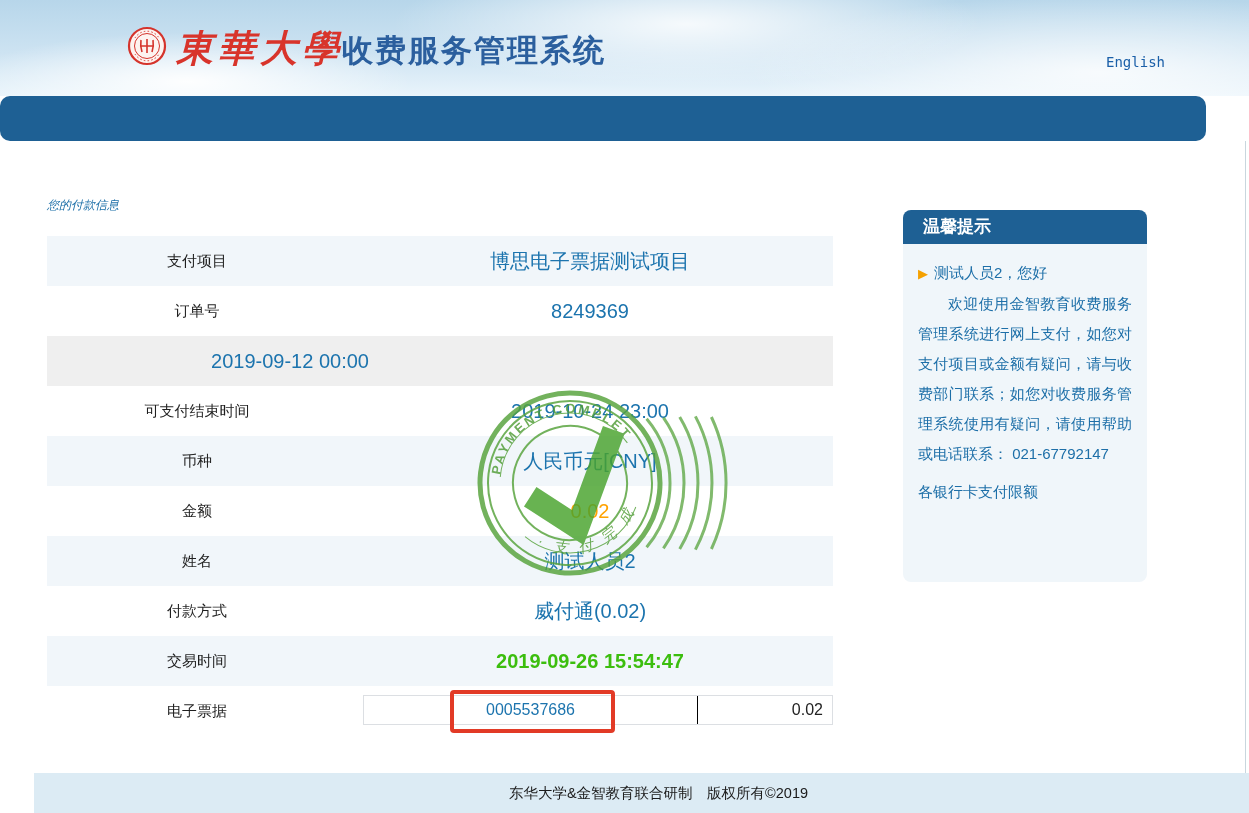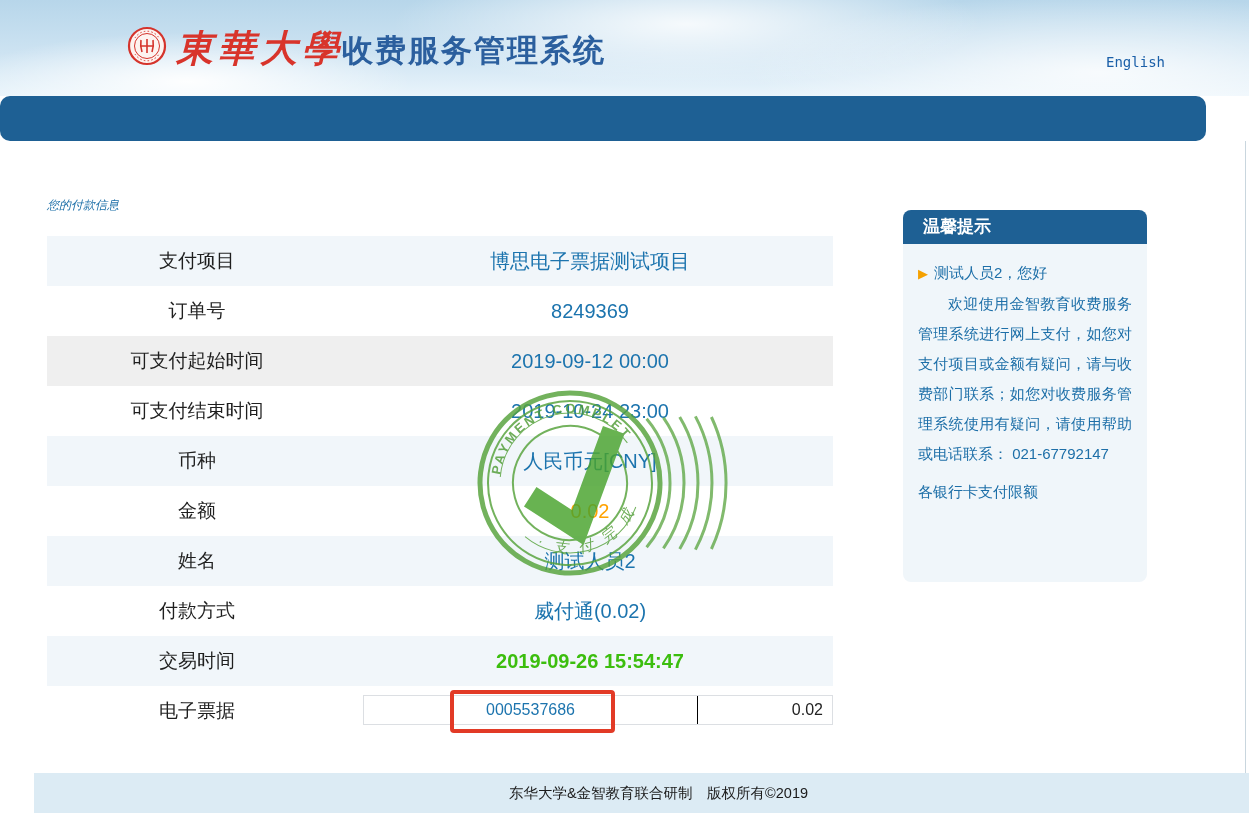--- a/index.html
+++ b/index.html
@@ -38,21 +38,21 @@
     background:#1e6094; border-radius:10px;
   }
 
   
   .section-title { position:absolute; left:47px; top:197px; font-size:12px; color:#1d6fa8;font-style:italic; }
   .ptable { position:absolute; left:47px; top:236px; width:786px; }
   .prow { display:flex; width:786px; height:50px; align-items:center; }
   .prow.bg-blue { background:#f1f6fa; }
   .prow.bg-gray { background:#efefef; }
   .prow.bg-white { background:#ffffff; }
-  .plabel { width:300px; text-align:center; font-size:19px; color:#1f1f1f; }
+  .plabel { width:300px; text-align:center; font-size:15px; color:#1f1f1f; }
   .pvalue { width:486px; text-align:center; font-size:20px; }
   .val-blue  { color:#1c74ae; }
   .val-orange{ color:#ffa200; }
   .val-green { color:#3cbe0e; font-weight:bold; }
 
   
   .receipt-wrap {
     position:absolute; left:363px; top:695px; width:470px; height:30px;
     display:flex; background:#fff; border:1px solid #dcdfe3;
   }
@@ -125,21 +125,20 @@
       <div class="plabel">支付项目</div>
       <div class="pvalue val-blue">博思电子票据测试项目</div>
     </div>
 
     <div class="prow bg-white">
       <div class="plabel">订单号</div>
       <div class="pvalue val-blue">8249369</div>
     </div>
 
     <div class="prow bg-gray">
-      <div class="plabel">可支付起始时间</div>
       <div class="pvalue val-blue">2019-09-12 00:00</div>
     </div>
 
     <div class="prow bg-white">
       <div class="plabel">可支付结束时间</div>
       <div class="pvalue val-blue">2019-10-24 23:00</div>
     </div>
 
     <div class="prow bg-blue">
       <div class="plabel">币种</div>

